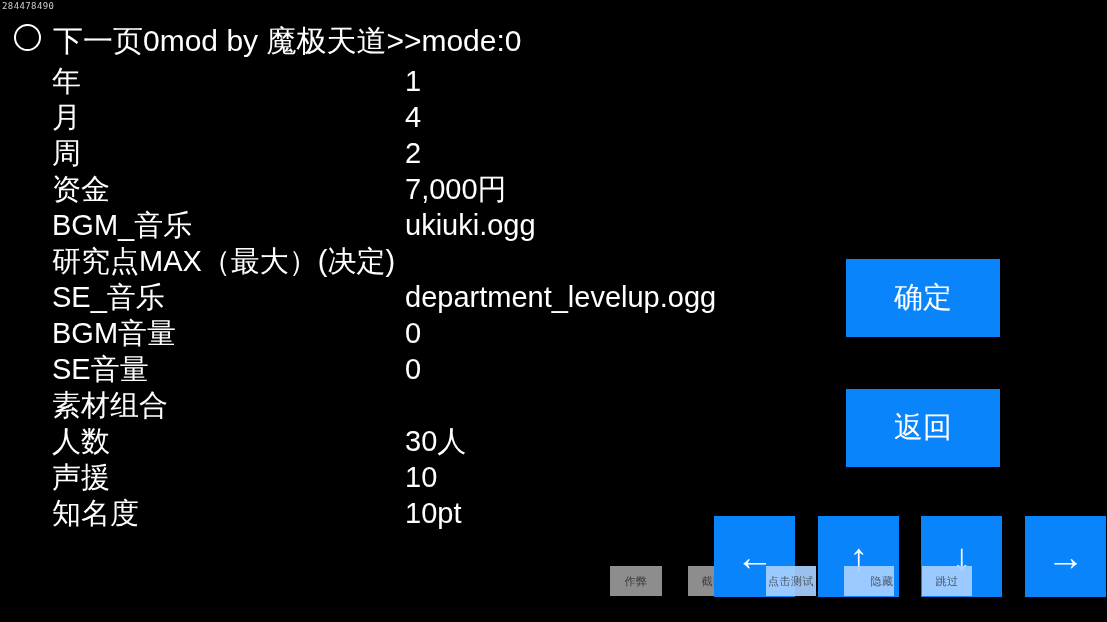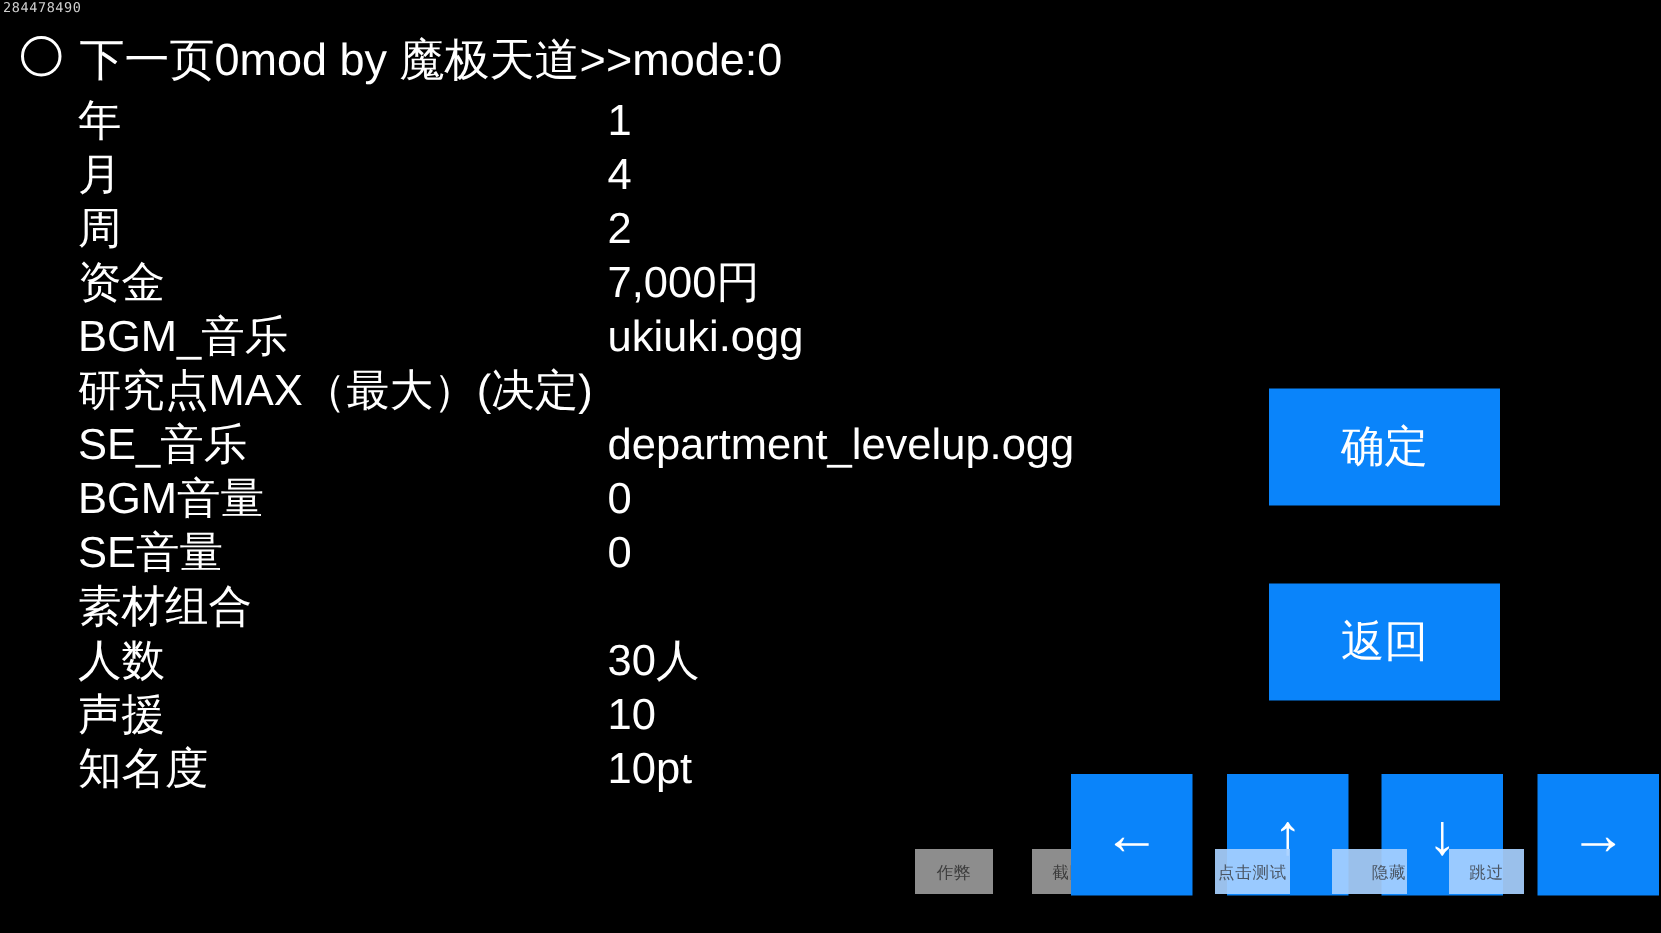--- a/index.html
+++ b/index.html
@@ -152,21 +152,20 @@
     z-index: 4;
   }
   .tool-button.gray {
     background: #8d8d8d;
     color: #3c3c3c;
     z-index: 2;
   }
   .tool-button.light {
     background: rgba(167, 208, 255, 0.92);
     color: #4a5563;
-    margin-left: 44px;
   }
   #cheat-button     { left: 610px; top: 566px; width: 52px; }
   #capture-button   { left: 688px; top: 566px; width: 50px; }
   #clicktest-button { left: 766px; top: 566px; width: 50px; }
   #hide-button      { left: 844px; top: 566px; width: 50px; padding-left: 26px; }
   #skip-button      { left: 922px; top: 566px; width: 50px; }
 </style>
 </head>
 <body>
 

